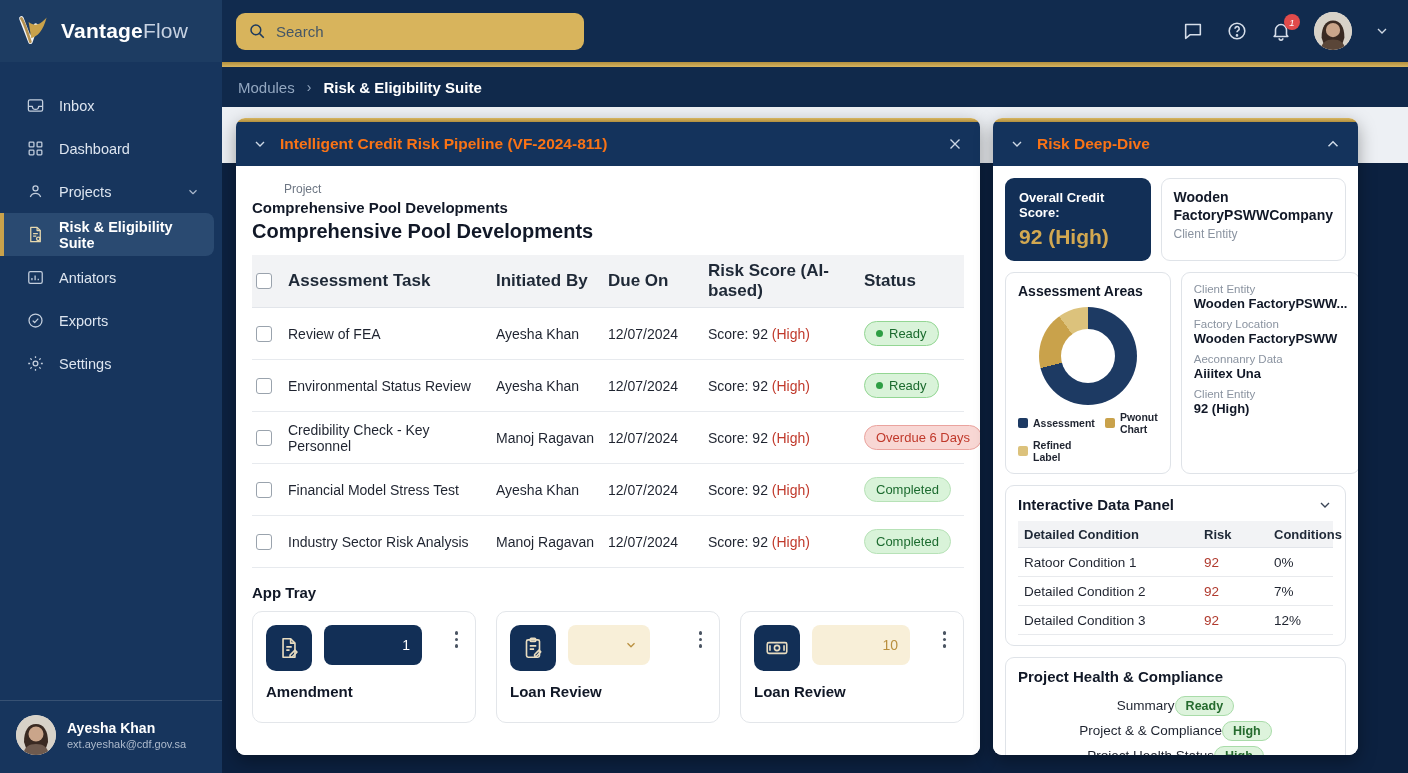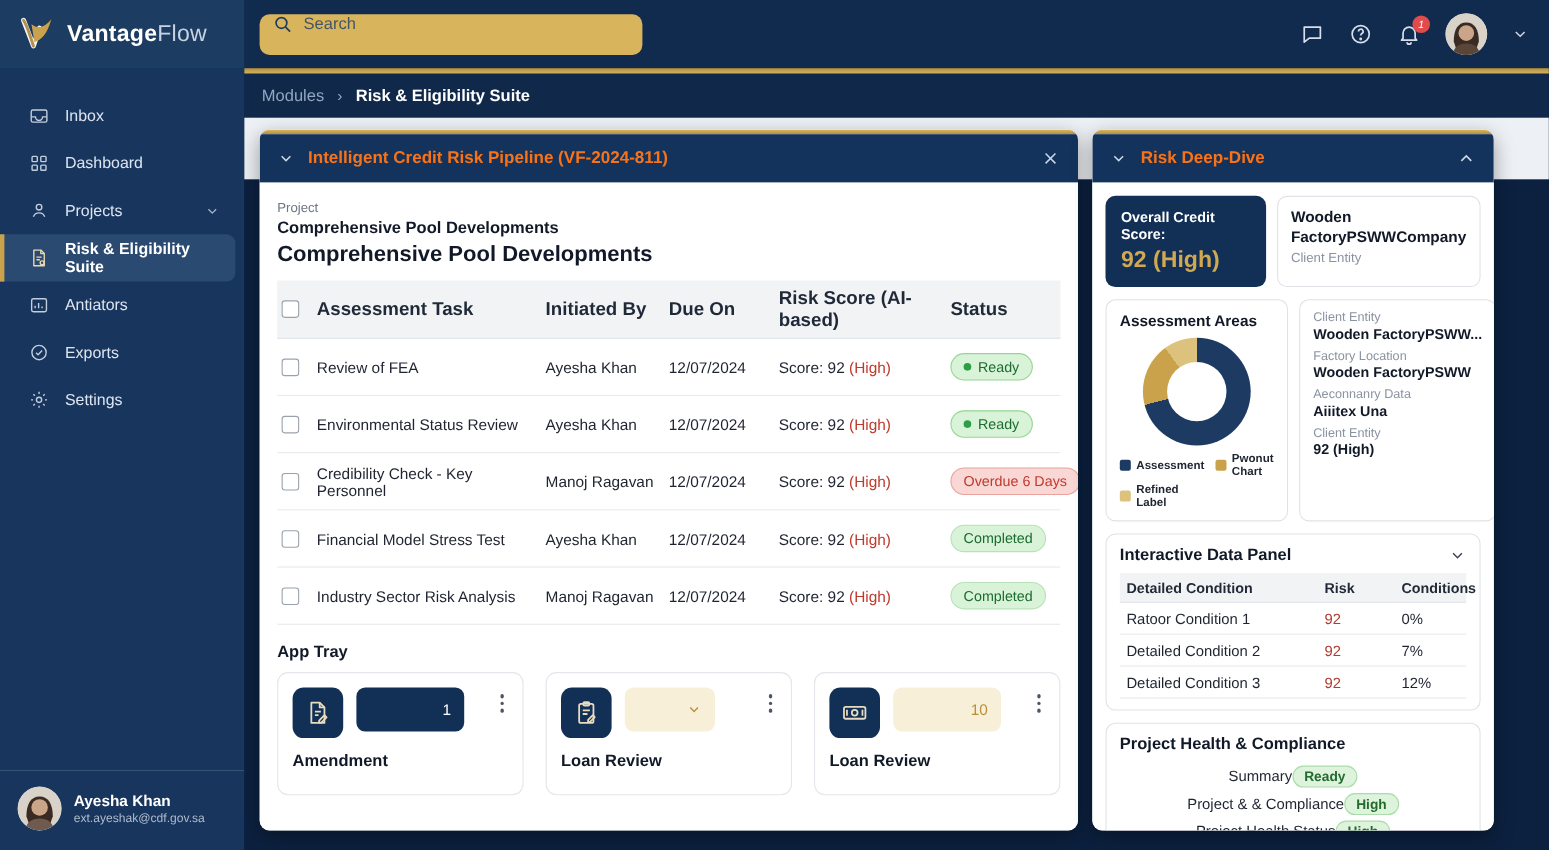--- a/index.html
+++ b/index.html
@@ -26,21 +26,21 @@
   .side-item.active{background:#2a4a71;border-radius:0 8px 8px 0;color:#fff;font-weight:bold;}
   .side-item.active::before{content:"";position:absolute;left:0;top:0;bottom:0;width:4px;background:var(--gold);}
   .side-item.active svg{color:#e8d9ae;}
   .side-user{position:absolute;left:0;right:0;bottom:0;padding:14px 16px 18px;border-top:1px solid rgba(255,255,255,.14);display:flex;align-items:center;gap:11px;cursor:pointer;}
   .avatar{width:40px;height:40px;border-radius:50%;overflow:hidden;flex:0 0 auto;background:#e8e3dc;}
   .side-user .u-name{color:#fff;font-weight:bold;font-size:14px;}
   .side-user .u-mail{color:#aebbcd;font-size:11px;margin-top:2px;}
 
   
   .topbar{position:absolute;left:222px;top:0;width:1186px;height:62px;background:var(--navy-top);display:flex;align-items:center;padding:0 18px 0 14px;}
-  .searchbox{width:348px;height:37px;background:var(--gold-search);border-radius:9px;display:flex;align-items:flex-start;gap:10px;padding:0 12px;}
+  .searchbox{width:348px;height:37px;background:var(--gold-search);border-radius:9px;display:flex;align-items:center;gap:10px;padding:0 12px;}
   .searchbox svg{width:18px;height:18px;color:#1d3a5f;}
   .searchbox input{border:none;outline:none;background:transparent;font-size:15px;color:#203c60;width:260px;font-family:"Liberation Sans",sans-serif;}
   .searchbox input::placeholder{color:#2b4668;opacity:.85;}
   .top-icons{margin-left:auto;display:flex;align-items:center;gap:22px;}
   .t-icon{width:22px;height:22px;color:#d6deea;cursor:pointer;position:relative;}
   .t-icon svg{width:22px;height:22px;}
   .bell-badge{position:absolute;top:-6px;right:-8px;min-width:16px;height:16px;border-radius:8px;background:#e14b4b;color:#fff;font-size:9.5px;display:flex;align-items:center;justify-content:center;padding:0 3px;font-style:italic;}
   .top-avatar{width:38px;height:38px;border-radius:50%;overflow:hidden;cursor:pointer;background:#e8e3dc;}
   .top-chev{width:16px;height:16px;color:#cfd8e4;cursor:pointer;}
 
@@ -60,21 +60,21 @@
   .panel-head .ph-chev{width:16px;height:16px;color:#cdd8e6;cursor:pointer;}
   .panel-head .ph-title{font-size:15.5px;font-weight:bold;}
   .panel-head .ph-right{margin-left:auto;width:18px;height:18px;color:#cdd8e6;cursor:pointer;}
   .panel-body{flex:1;background:#fff;overflow:hidden;}
 
   .panel-left{left:14px;width:744px;height:637px;}
   .panel-right{left:771px;width:365px;height:637px;}
 
   
   .pl-body{padding:12px 16px 0;}
-  .proj-label{font-size:12px;color:#6d7683;margin-top:4px;}
+  .proj-label{font-size:12px;color:#6d7683;margin-top:4px;margin-left:32px;}
   .proj-name-md{font-size:15px;font-weight:bold;color:#111827;margin-top:3px;}
   .proj-name-lg{font-size:20px;font-weight:bold;color:#111827;margin-top:4px;}
 
   .task-table{margin-top:12px;}
   .t-row{display:grid;grid-template-columns:36px 208px 112px 100px 156px 100px;align-items:center;border-bottom:1px solid #e7eaee;}
   .t-row.t-head{background:#f2f3f5;border-bottom:1px solid #e2e5ea;min-height:34px;font-size:17px;font-weight:bold;color:#1f2937;}
   .t-row:not(.t-head){min-height:52px;font-size:14px;color:#1f2430;}
   .t-cell{padding:6px 4px 6px 0;}
   .checkbox{width:16px;height:16px;border:1.5px solid #9aa3ad;border-radius:3px;background:#fff;cursor:pointer;margin-left:4px;}
   .score-high{color:#c0392b;}

